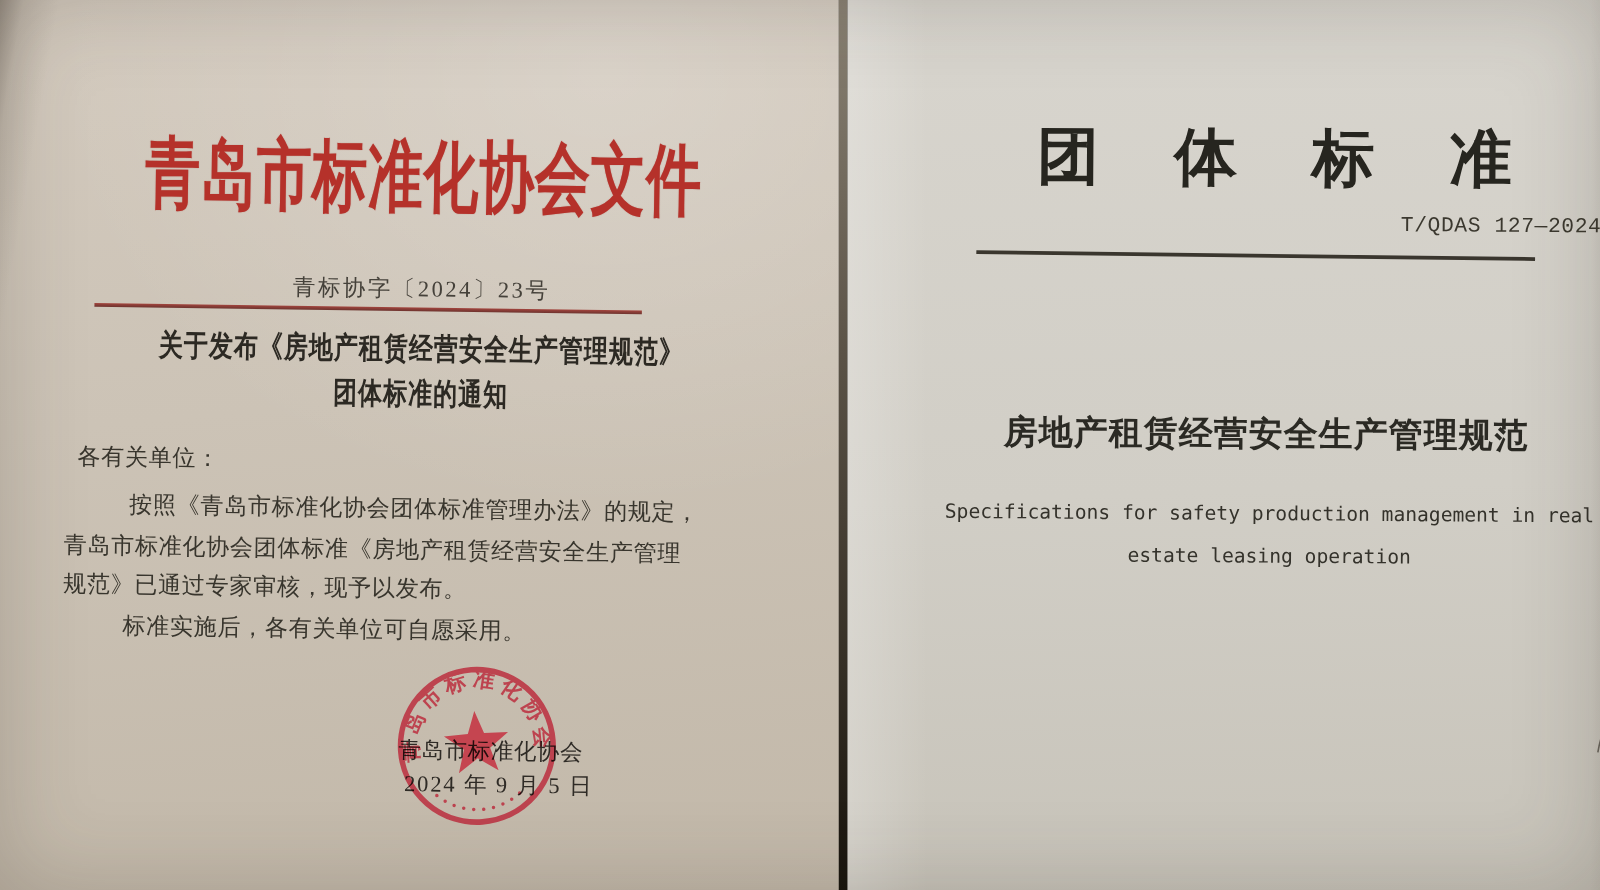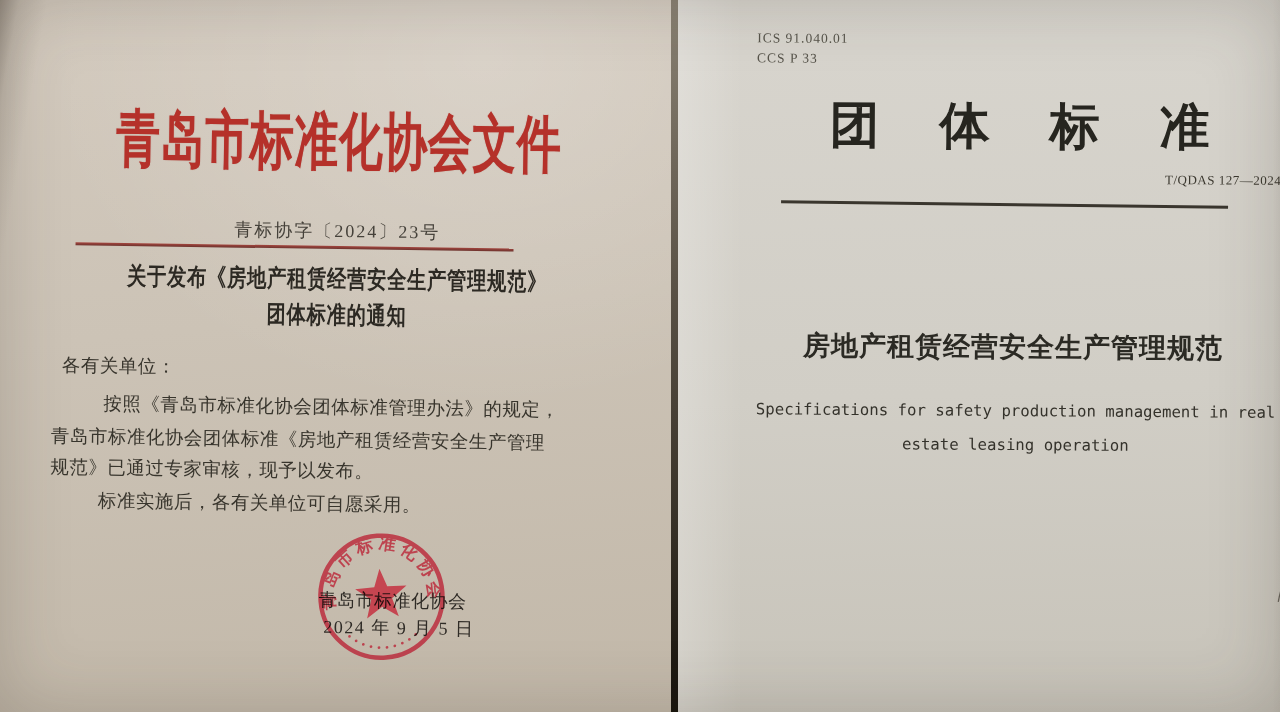--- a/index.html
+++ b/index.html
@@ -62,21 +62,21 @@
   .sig-date{top:615px;left:327px;letter-spacing:1.5px;}
   .seal-svg{position:absolute;left:315px;top:528px;width:140px;height:140px;
     mix-blend-mode:multiply;opacity:0.93;transform:rotate(-5deg);}
 
   
   .codes{top:30px;left:77px;font-size:13.5px;line-height:20px;color:#57544b;letter-spacing:1px;}
   .std-type{
     top:100px;left:150px;font-size:50px;line-height:52px;font-weight:700;
     color:#26251f;letter-spacing:60px;
   }
-  .std-number{top:171px;right:44px;font-size:13px;letter-spacing:0.5px;color:#3b382f;}
+  .std-number{top:171px;right:44px;font-size:17px;letter-spacing:0.5px;color:#3b382f;font-family:Liberation Mono, monospace;}
   .black-rule{top:203px;left:102px;width:447px;height:2.5px;background:#3a362e;transform:rotate(0.3deg);}
   .std-title-zh{
     top:329px;left:0;width:100%;text-align:center;box-sizing:border-box;padding-left:24px;
     font-size:27px;font-weight:600;letter-spacing:1px;color:#2b2a24;
     font-family:"Liberation Sans","DejaVu Sans",sans-serif;
   }
   .std-title-en{
     left:0;width:100%;text-align:center;box-sizing:border-box;padding-left:30px;
     font-family:"DejaVu Sans Mono","Liberation Mono",monospace;
     font-size:15.7px;color:#34322b;
@@ -136,24 +136,20 @@
       </svg>
 
     </div>
   </div>
 
   <div class="seam"></div>
 
   <div class="page-right">
     <div class="content">
 
-      <div class="abs codes">
-        <div>ICS 91.040.01</div>
-        <div>CCS P 33</div>
-      </div>
 
       <div class="abs std-type">团体标准</div>
 
       <div class="abs std-number">T/QDAS 127—2024</div>
 
       <div class="abs black-rule"></div>
 
       <div class="abs std-title-zh">房地产租赁经营安全生产管理规范</div>
 
       <div class="abs std-title-en en1">Specifications for safety production management in real</div>

